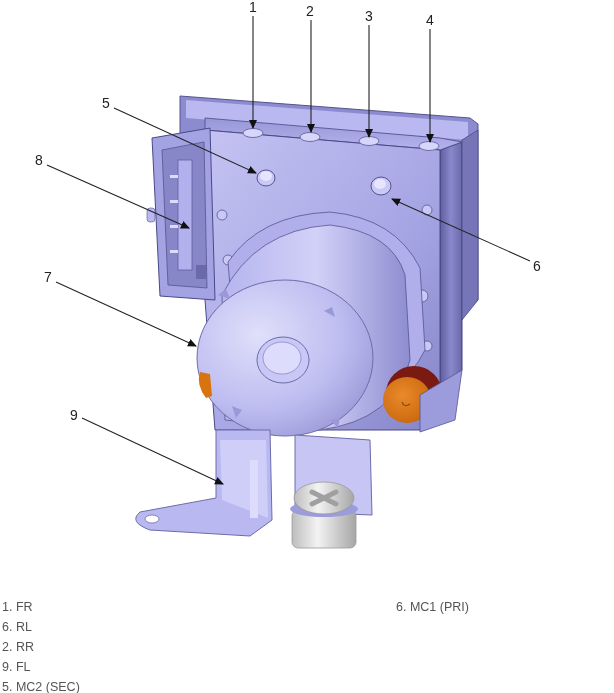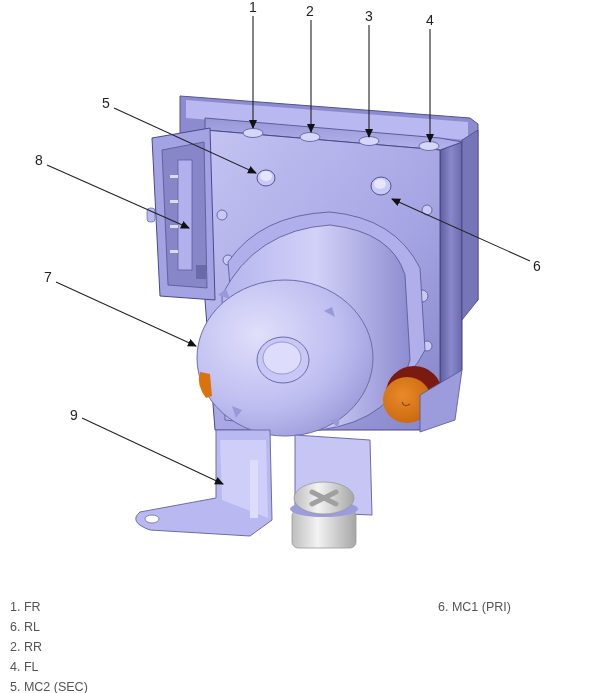--- a/index.html
+++ b/index.html
@@ -4,22 +4,22 @@
 <style>
   html, body { margin: 0; padding: 0; background: #ffffff; }
   body { width: 614px; height: 693px; position: relative; overflow: hidden;
          font-family: "Liberation Sans", sans-serif; color: #555555; }
   .figure { position: absolute; left: 0; top: 0; width: 614px; height: 580px; }
   .figure svg { position: absolute; left: 0; top: 0; }
   .callout { position: absolute; font-size: 14px; color: #222222; line-height: 14px;
              font-family: "Liberation Sans", sans-serif; }
   .legend { position: absolute; top: 597px; font-size: 12.5px; line-height: 20px; }
   .legend-left { left: 2px; }
-  .legend-right { left: 430px; }
-  .legend-item { white-space: nowrap; margin-left: 8px; }
+  .legend-right { left: 396px; }
+  .legend-item { white-space: nowrap; }
 </style>
 </head>
 <body>
 
 <div class="figure">
   <svg width="614" height="580" viewBox="0 0 614 580">
     <defs>
       <linearGradient id="gBody" x1="0" y1="0" x2="1" y2="1">
         <stop offset="0" stop-color="#c4c3f2"></stop>
         <stop offset="0.6" stop-color="#a6a5e4"></stop>
@@ -163,19 +163,19 @@
   <span class="callout" style="left:533px;top:259px;">6</span>
   <span class="callout" style="left:44px;top:270px;">7</span>
   <span class="callout" style="left:35px;top:153px;">8</span>
   <span class="callout" style="left:70px;top:408px;">9</span>
 </div>
 
 <div class="legend legend-left">
   <div class="legend-item">1. FR</div>
   <div class="legend-item">6. RL</div>
   <div class="legend-item">2. RR</div>
-  <div class="legend-item">4. FL</div>
+  <div class="legend-item">9. FL</div>
   <div class="legend-item">5. MC2 (SEC)</div>
 </div>
 
 <div class="legend legend-right">
   <div class="legend-item">6. MC1 (PRI)</div>
 </div>
 
 </body></html>

